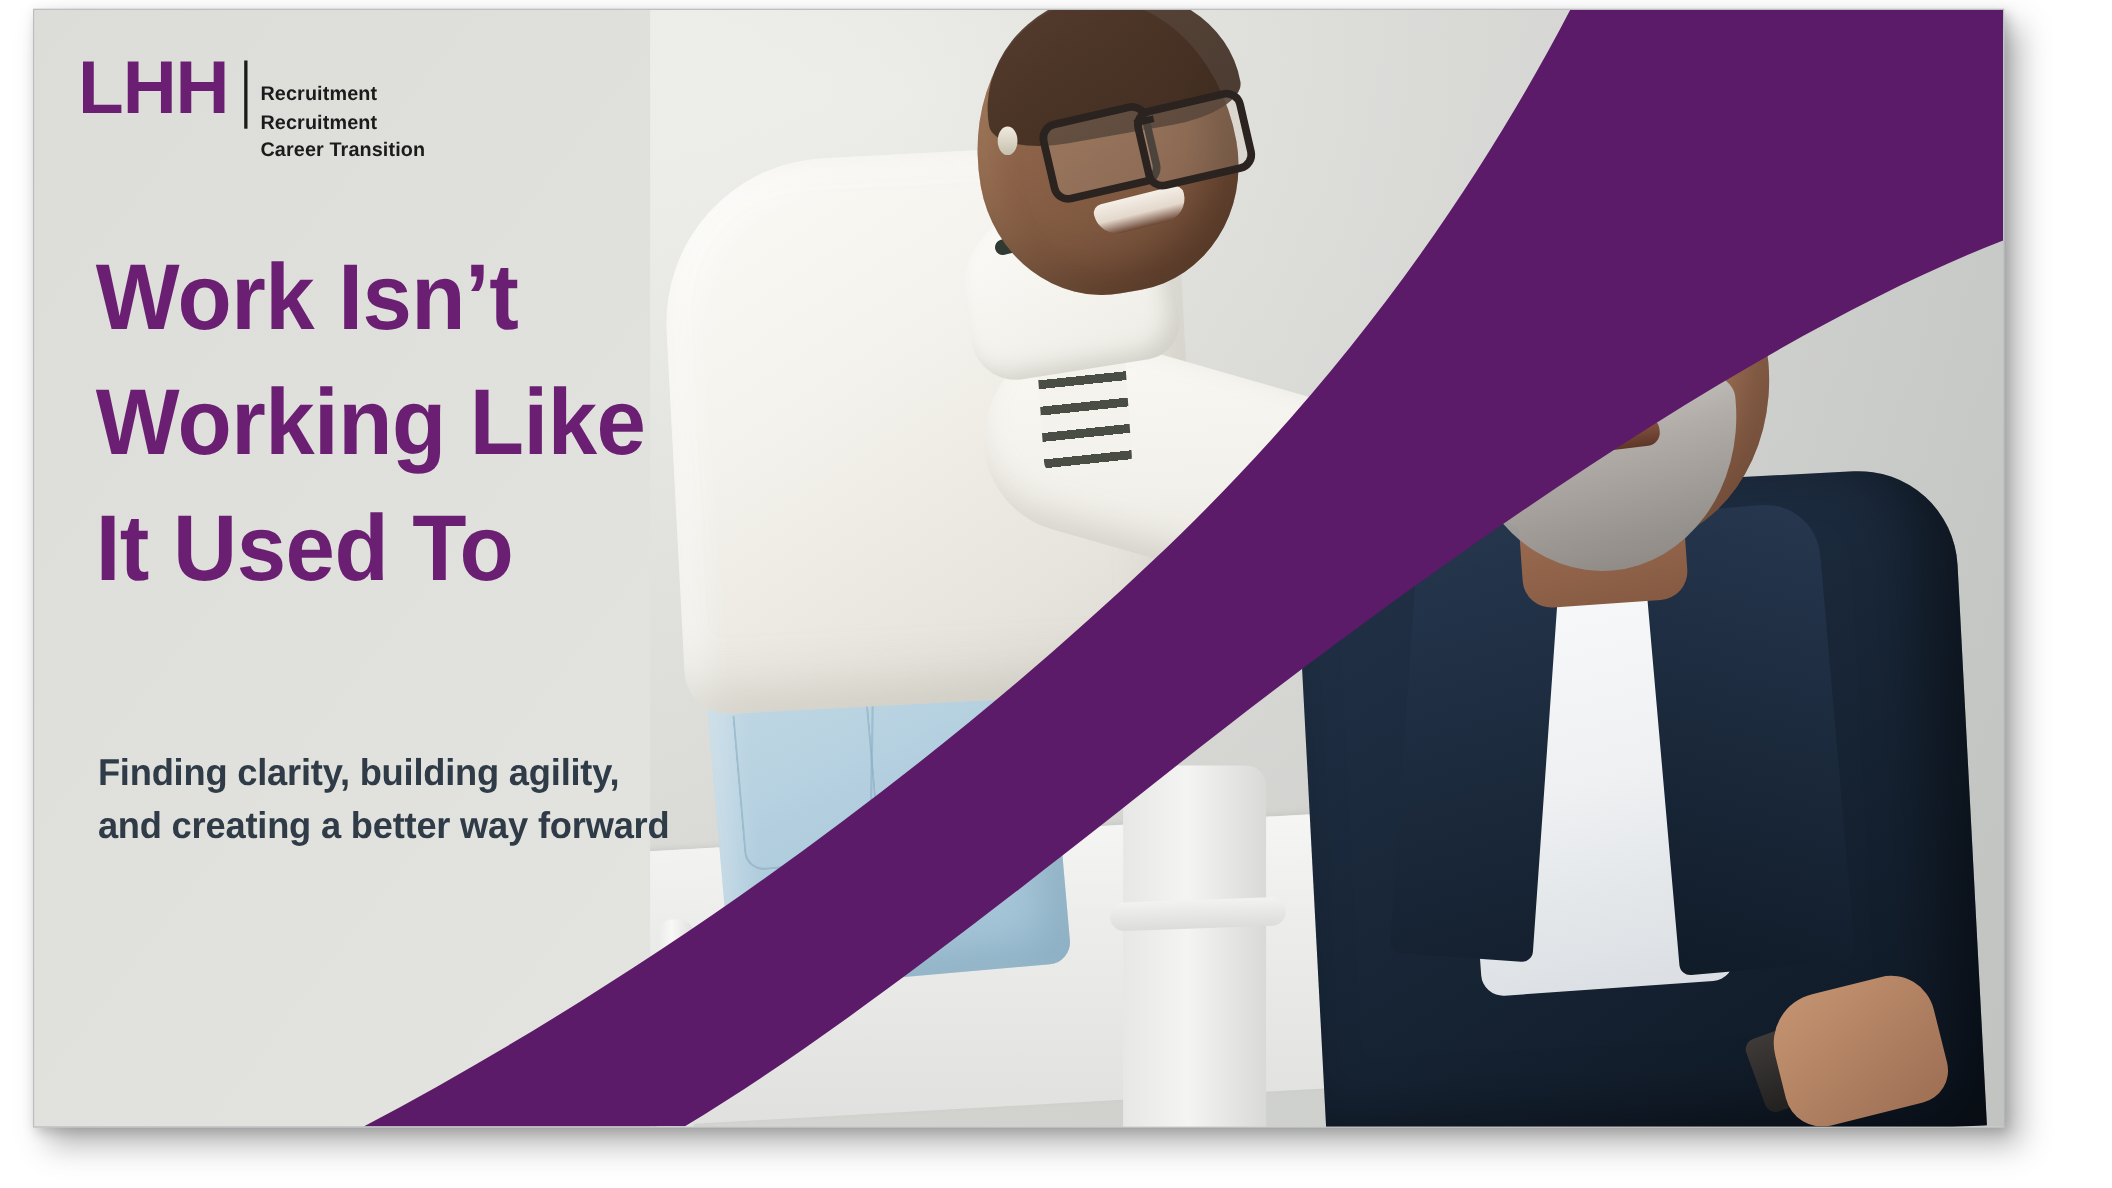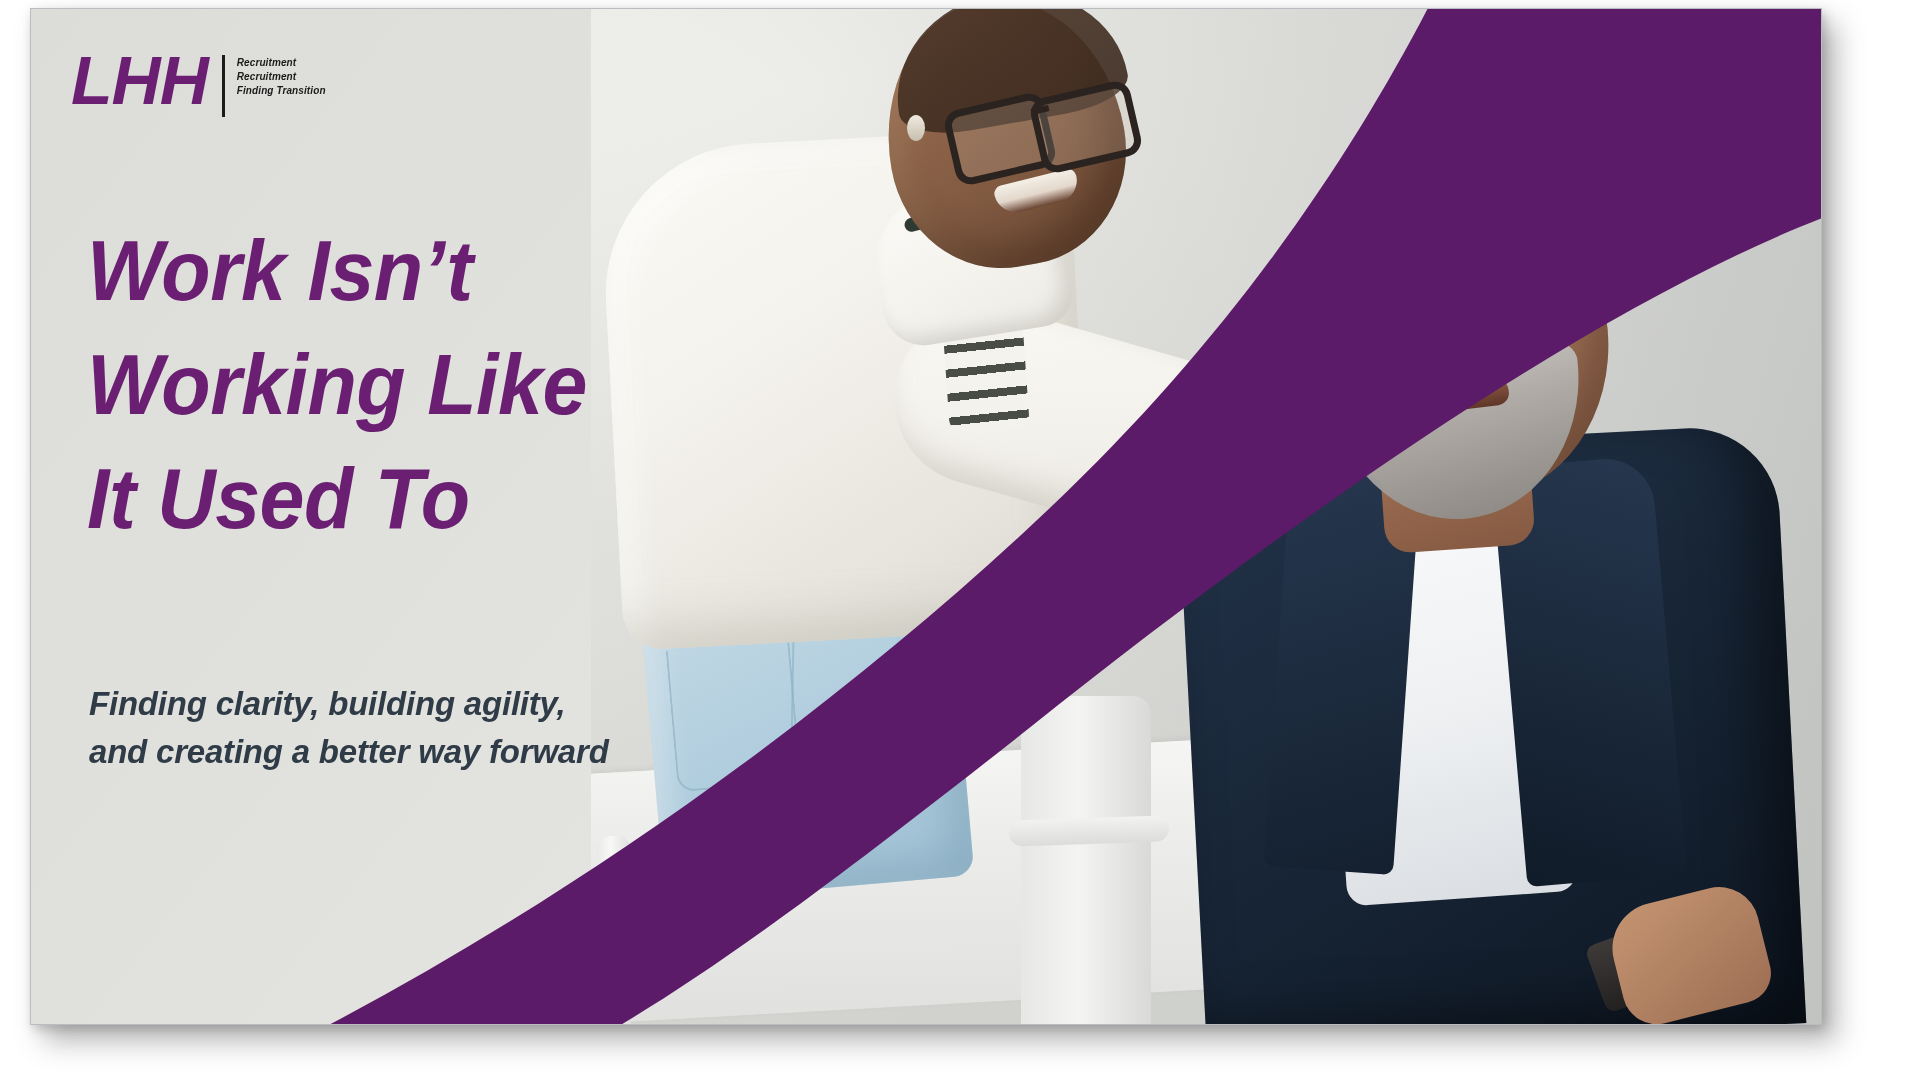--- a/index.html
+++ b/index.html
@@ -1,21 +1,21 @@
 <!DOCTYPE html>
 <html><head>
 <meta charset="utf-8">
 <style>
   html,body{margin:0;padding:0;}
   body{
     width:1920px;height:1080px;overflow:hidden;
     background:#ffffff;
     font-family:"Liberation Sans", sans-serif;
   }
-  #stage{position:relative;width:1920px;height:924px;font-style:italic;}
+  #stage{position:relative;width:1920px;height:924px;}
 
   
   .slide-shadow{
     position:absolute;left:30px;top:8px;width:1792px;height:1017px;
     box-shadow:14px 16px 26px rgba(80,80,80,.42), 3px 4px 10px rgba(90,90,90,.30);
     background:#d9d9d5;
   }
   .slide{
     position:absolute;left:30px;top:8px;width:1792px;height:1017px;
     overflow:hidden;
@@ -258,23 +258,23 @@
   .logo-mark{
     font-family:"Liberation Sans", sans-serif;
     font-weight:bold;font-size:68px;line-height:.86;
     color:#6B1F72;letter-spacing:-1px;
   }
   .logo-rule{
     width:3px;height:62px;background:#1b1b1b;
     margin:4px 12px 0 14px;
   }
   .logo-tag{
-    margin-top:5px;
-    font-family:"Liberation Sans", sans-serif;
-    font-weight:bold;font-size:10px;line-height:1.42;
+    margin-top:22px;
+    font-family:"Liberation Sans", sans-serif;
+    font-weight:bold;font-size:18px;line-height:1.42;
     color:#1b1b1b;letter-spacing:.1px;white-space:nowrap;
   }
 
   .headline{
     position:absolute;left:56px;top:205px;width:760px;
     font-family:"Liberation Sans", sans-serif;
     font-weight:bold;
     font-size:85px;line-height:1.34;
     color:#6B1F72;
     letter-spacing:-.5px;
@@ -358,21 +358,21 @@
                  C560 880 820 690 1020 500
                  C1200 330 1320 150 1398 0 Z" fill="#5C1B68"></path>
       </svg>
 
       <div class="logo">
         <div class="logo-mark">LHH</div>
         <div class="logo-rule"></div>
         <div class="logo-tag">
           <div>Recruitment</div>
           <div>Recruitment</div>
-          <div>Finding Transition</div>
+          <div>Career Transition</div>
         </div>
       </div>
 
       <div class="headline">
         <span class="hl">Work Isn’t</span>
         <span class="hl">Working Like</span>
         <span class="hl">It Used To</span>
       </div>
 
       <div class="subhead">

